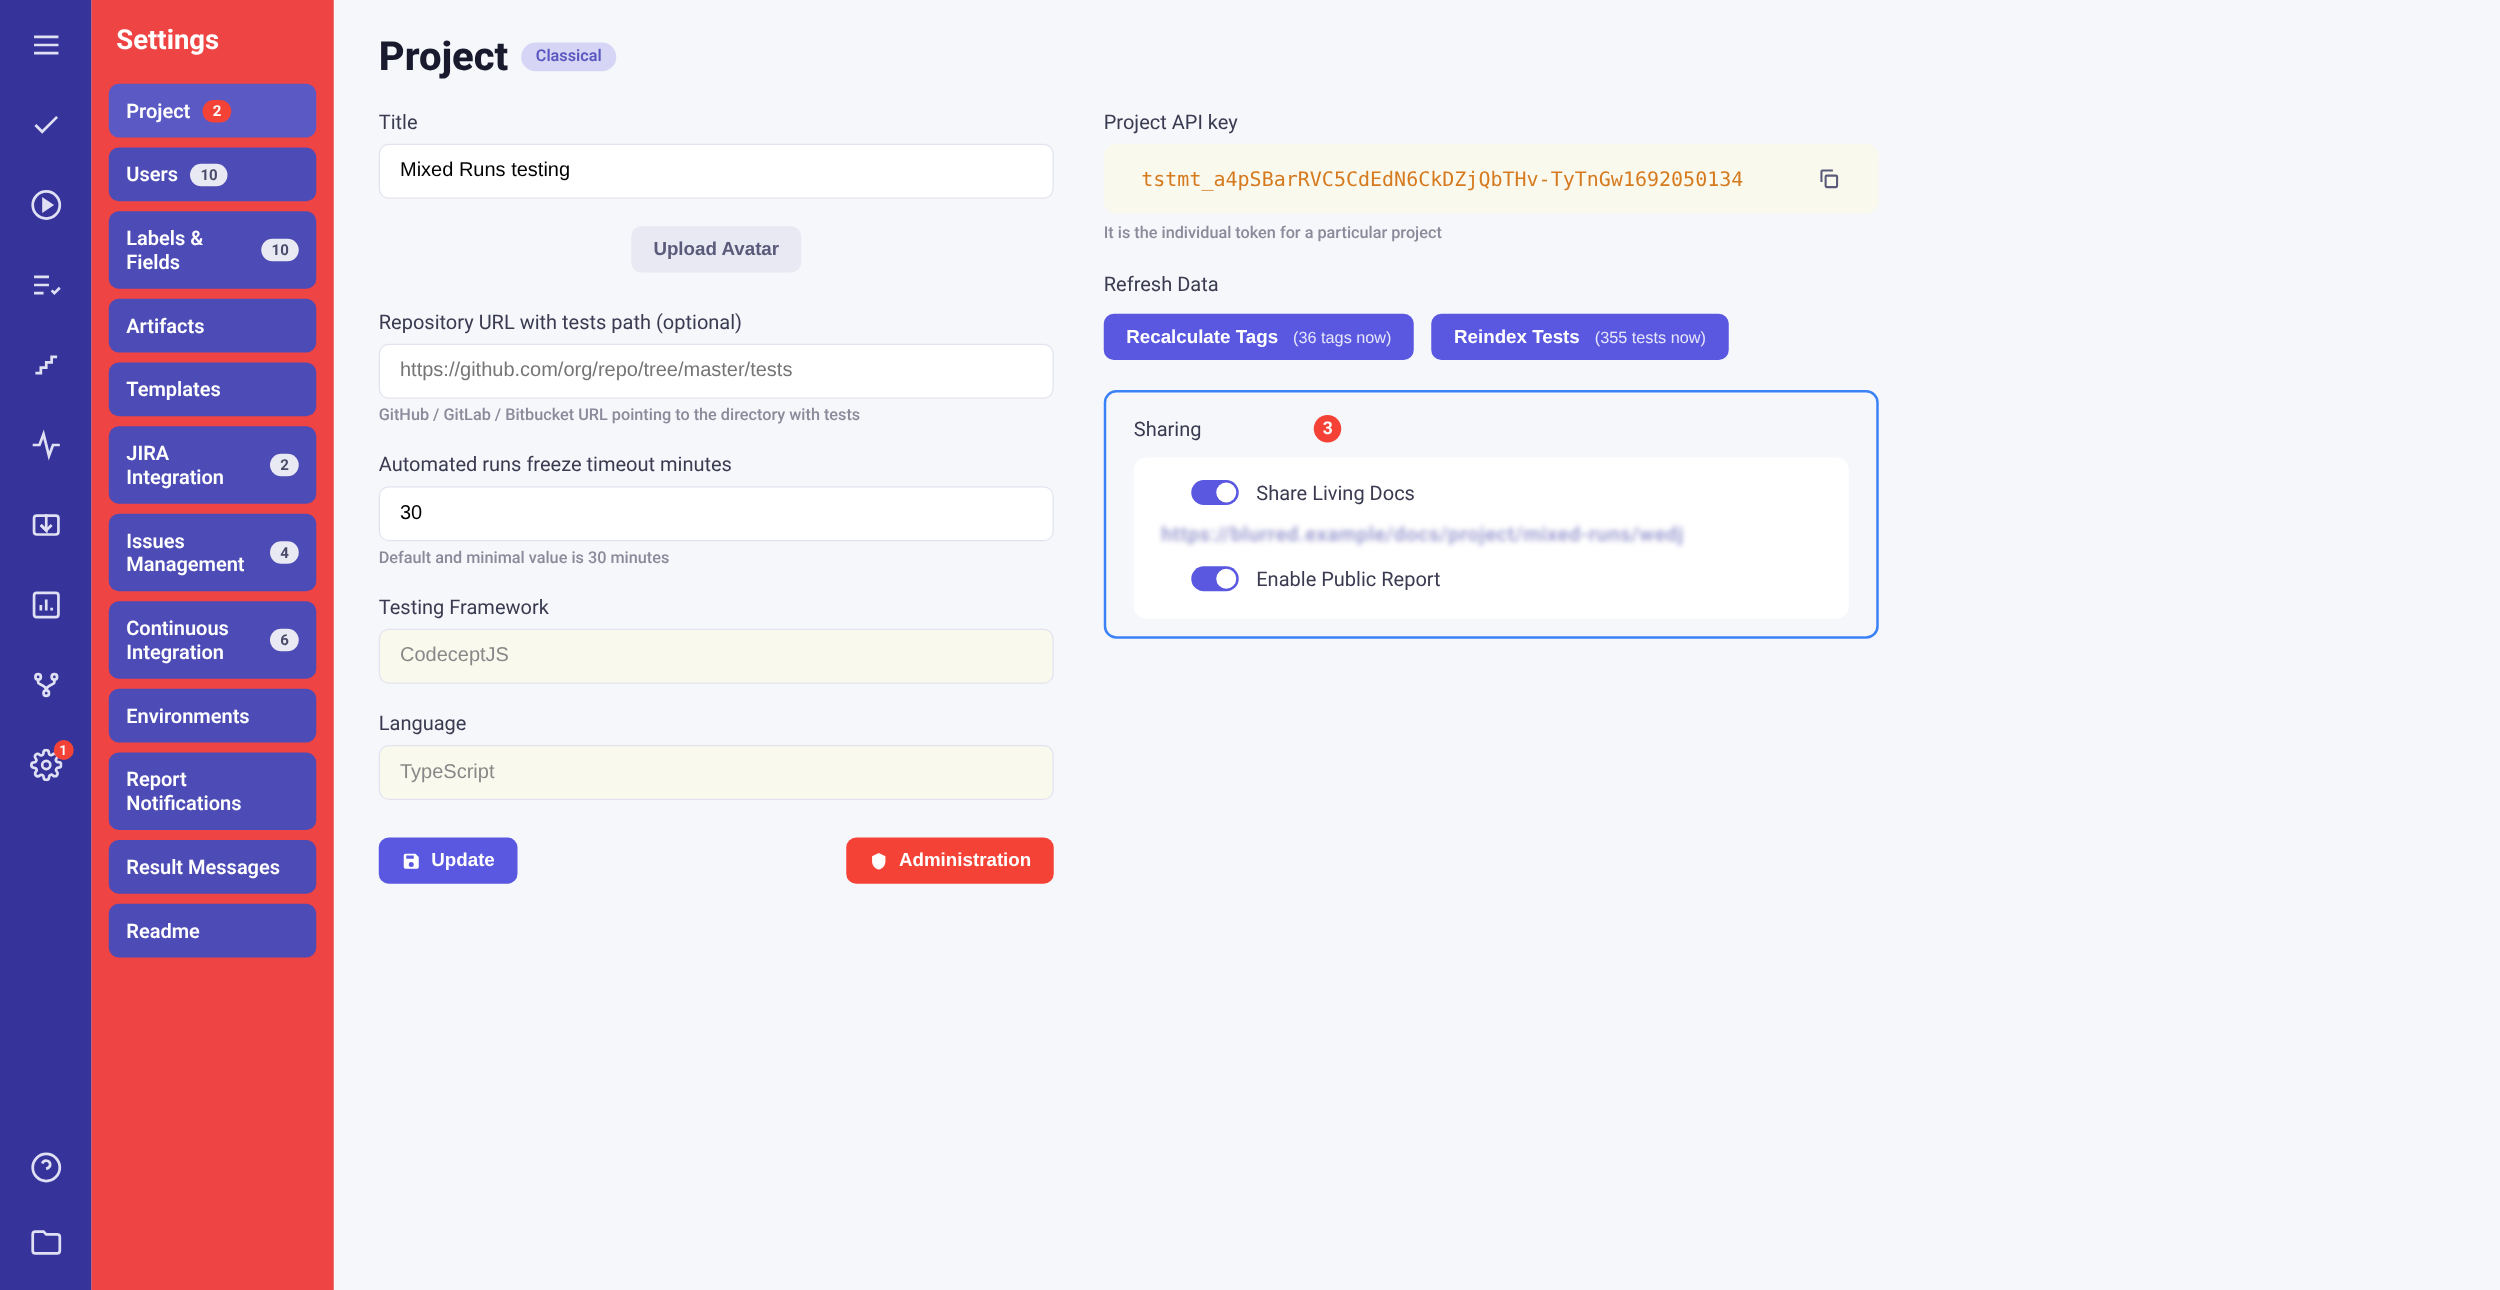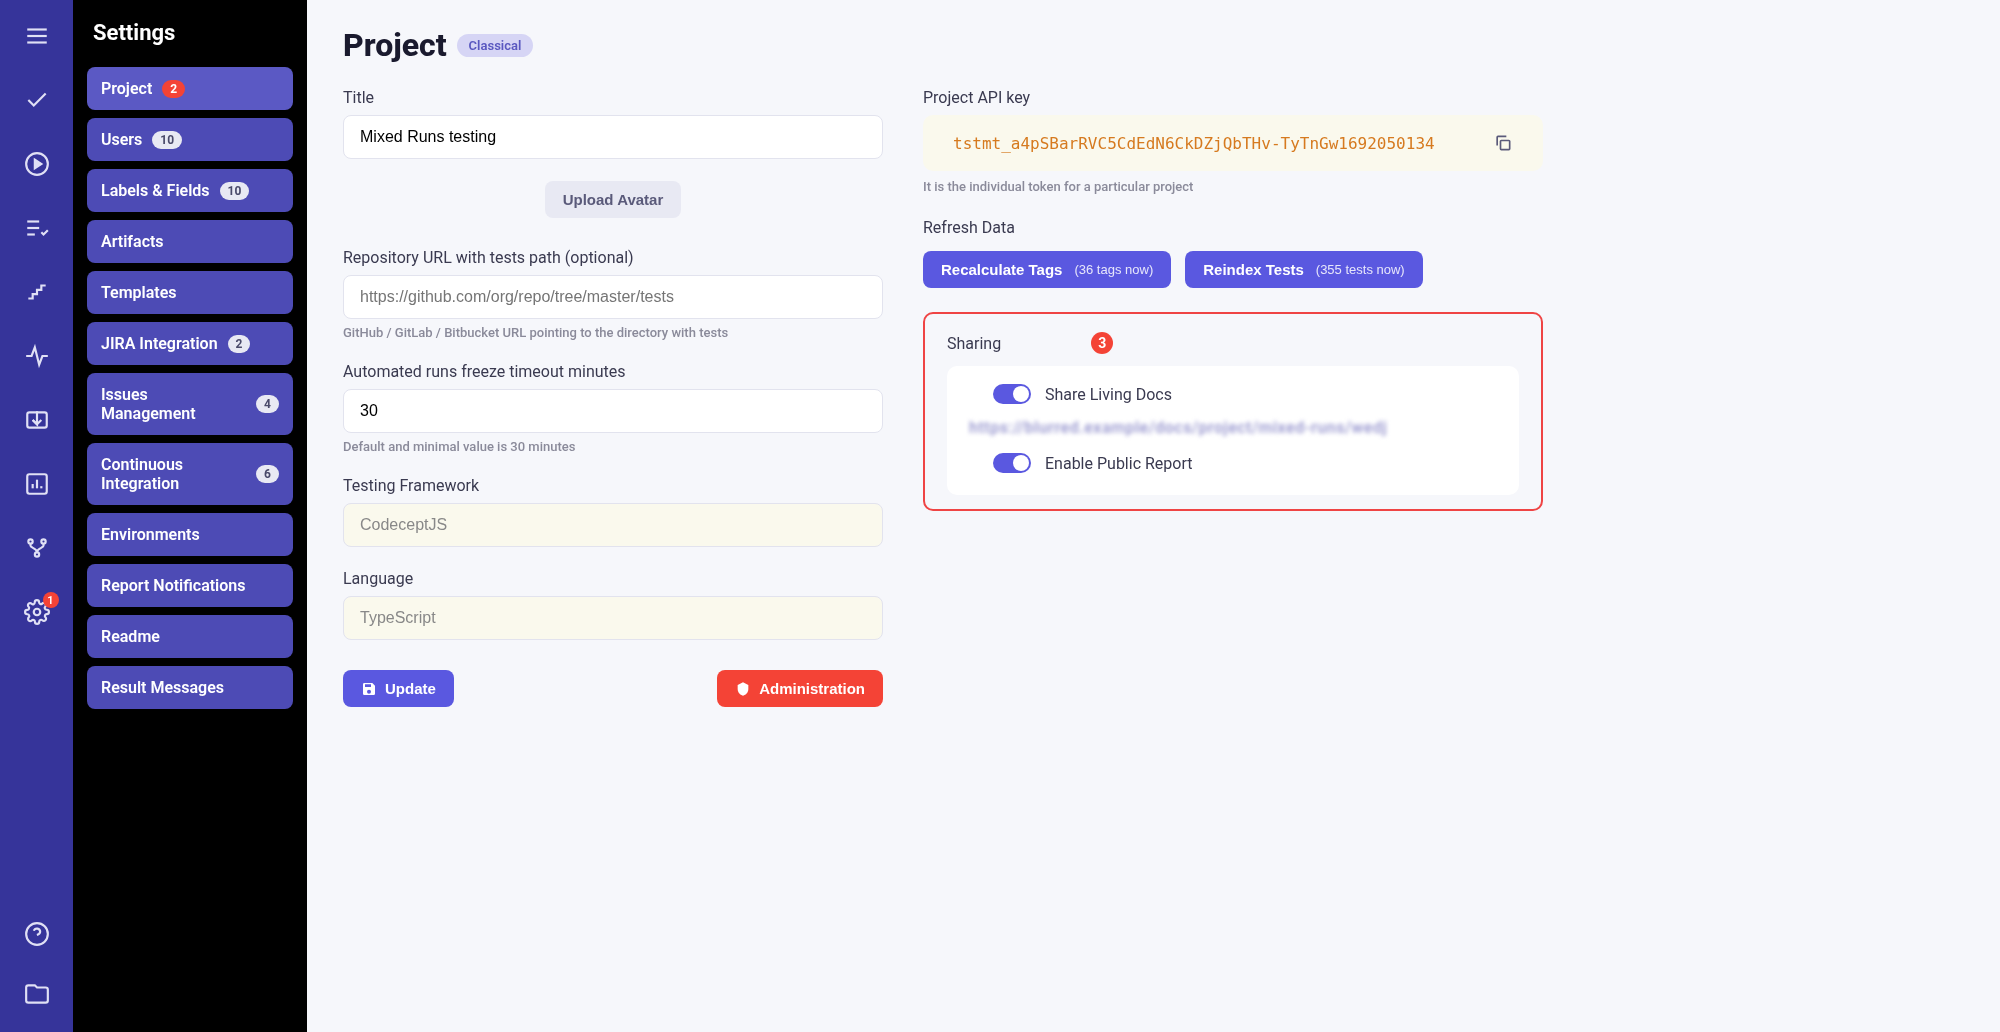--- a/index.html
+++ b/index.html
@@ -8,21 +8,21 @@
 .layout { display: flex; height: 100%; }
 
 
 .icon-rail { width: 73px; background: #36349a; display: flex; flex-direction: column; align-items: center; padding-top: 18px; gap: 28px; position: relative; flex-shrink: 0; }
 .icon-rail .bottom-icons { position: absolute; bottom: 20px; display: flex; flex-direction: column; gap: 24px; align-items: center; }
 .rail-item { width: 36px; height: 36px; display: flex; align-items: center; justify-content: center; color: #e0e0f5; position: relative; }
 .rail-item svg { width: 26px; height: 26px; stroke: currentColor; fill: none; stroke-width: 2; }
 .rail-badge { position: absolute; top: -2px; right: -4px; background: #f44336; color: #fff; font-size: 11px; width: 16px; height: 16px; border-radius: 50%; display: flex; align-items: center; justify-content: center; font-weight: 600; }
 
 
-.sidebar { width: 234px; background: #000000; padding: 20px 14px; flex-shrink: 0; }
+.sidebar { width: 194px; background: #ef4444; padding: 20px 14px; flex-shrink: 0; }
 .sidebar-title { color: #fff; font-size: 22px; font-weight: 700; margin-bottom: 22px; margin-left: 6px; }
 .side-item { display: flex; align-items: center; gap: 10px; padding: 12px 14px; border-radius: 8px; color: #fff; font-weight: 600; font-size: 16px; margin-bottom: 8px; cursor: pointer; background: #4d4bb5; }
 .side-item.active { background: #5b59c4; }
 .side-badge { background: #e8e9f3; color: #4a4a6a; font-size: 12px; font-weight: 700; padding: 2px 8px; border-radius: 10px; }
 .side-badge.red { background: #f44336; color: #fff; }
 
 
 .main { flex: 1; padding: 26px 36px; overflow-y: auto; }
 .page-head { display: flex; align-items: center; gap: 10px; margin-bottom: 24px; }
 .page-title { font-size: 32px; font-weight: 800; }
@@ -50,21 +50,21 @@
 .api-box { background: #faf9ed; border-radius: 10px; padding: 18px 30px; display: flex; align-items: center; justify-content: space-between; margin-bottom: 8px; }
 .api-key { font-family: "Menlo", monospace; font-size: 16px; color: #d67a1f; font-weight: 500; }
 
 .copy-icon { width: 20px; height: 20px; color: #5a5a7a; }
 
 .section-title { font-size: 16px; color: #3a3a50; margin-bottom: 14px; display: flex; align-items: center; gap: 90px; }
 .section-block { margin-top: 24px; }
 
 .btn-row { display: flex; gap: 14px; }
 
-.sharing-card { border: 2px solid #ef4444; border-radius: 10px; padding: 18px 22px 14px; }
+.sharing-card { border: 2px solid #3b82f6; border-radius: 10px; padding: 18px 22px 14px; }
 .sharing-inner { background: #fff; border-radius: 10px; padding: 18px 22px; margin-top: 12px; }
 .toggle-row { display: flex; align-items: center; gap: 14px; margin-bottom: 14px; padding-left: 24px; }
 .toggle-row:last-child { margin-bottom: 4px; }
 .toggle { width: 38px; height: 20px; background: #5a58e0; border-radius: 10px; position: relative; cursor: pointer; }
 .toggle::after { content: ''; position: absolute; right: 2px; top: 2px; width: 16px; height: 16px; background: #fff; border-radius: 50%; }
 .toggle-label { font-size: 16px; color: #3a3a50; }
 .blurred-url { color: #9a99d0; font-size: 16px; filter: blur(2px); margin-bottom: 16px; font-weight: 600; letter-spacing: 0.5px; user-select: none; }
 
 .num-badge { background: #f44336; color: #fff; width: 22px; height: 22px; border-radius: 50%; display: inline-flex; align-items: center; justify-content: center; font-size: 14px; font-weight: 700; }
 
@@ -190,24 +190,24 @@
           <span>Continuous Integration</span>
           <span class="side-badge">6</span>
         </div>
         <div class="side-item">
           <span>Environments</span>
         </div>
         <div class="side-item">
           <span>Report Notifications</span>
         </div>
         <div class="side-item">
+          <span>Result Messages</span>
+        </div>
+        <div class="side-item">
           <span>Readme</span>
-        </div>
-        <div class="side-item">
-          <span>Result Messages</span>
         </div>
       </div>
   </div>
 
   <div class="main">
     <div class="page-head">
       <div class="page-title">Project</div>
       <div class="tag-classical">Classical</div>
     </div>
 

